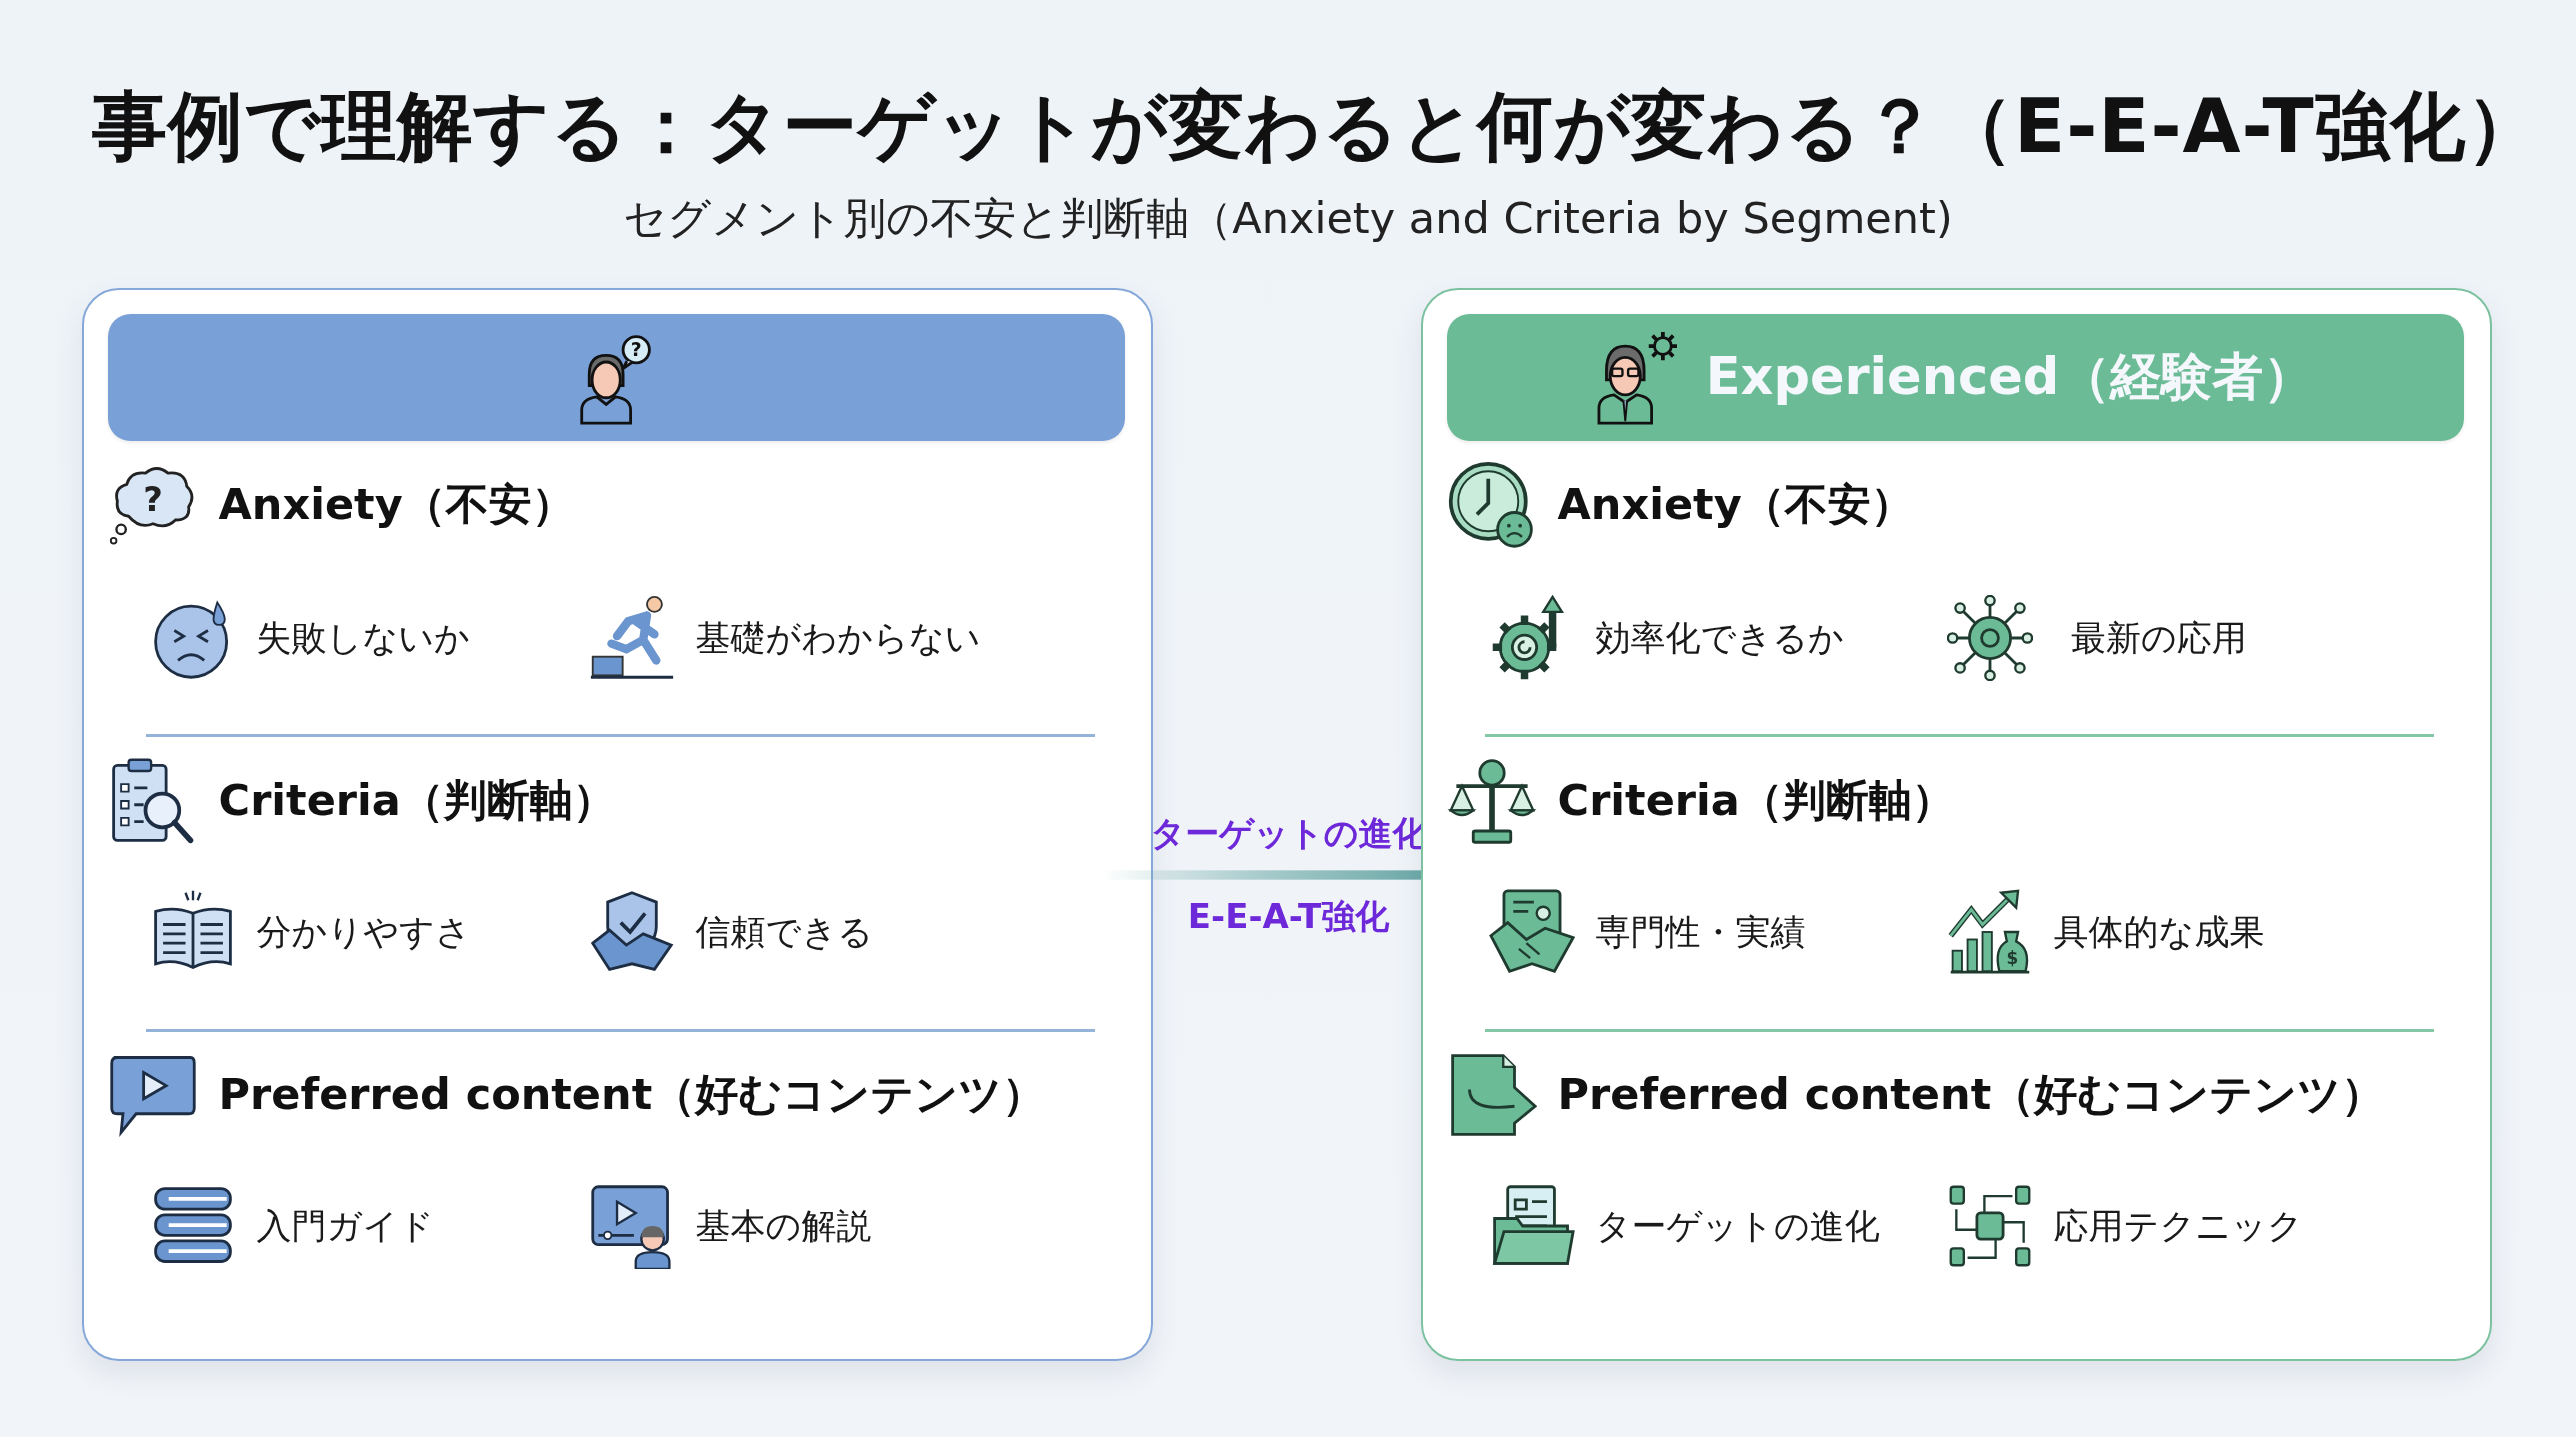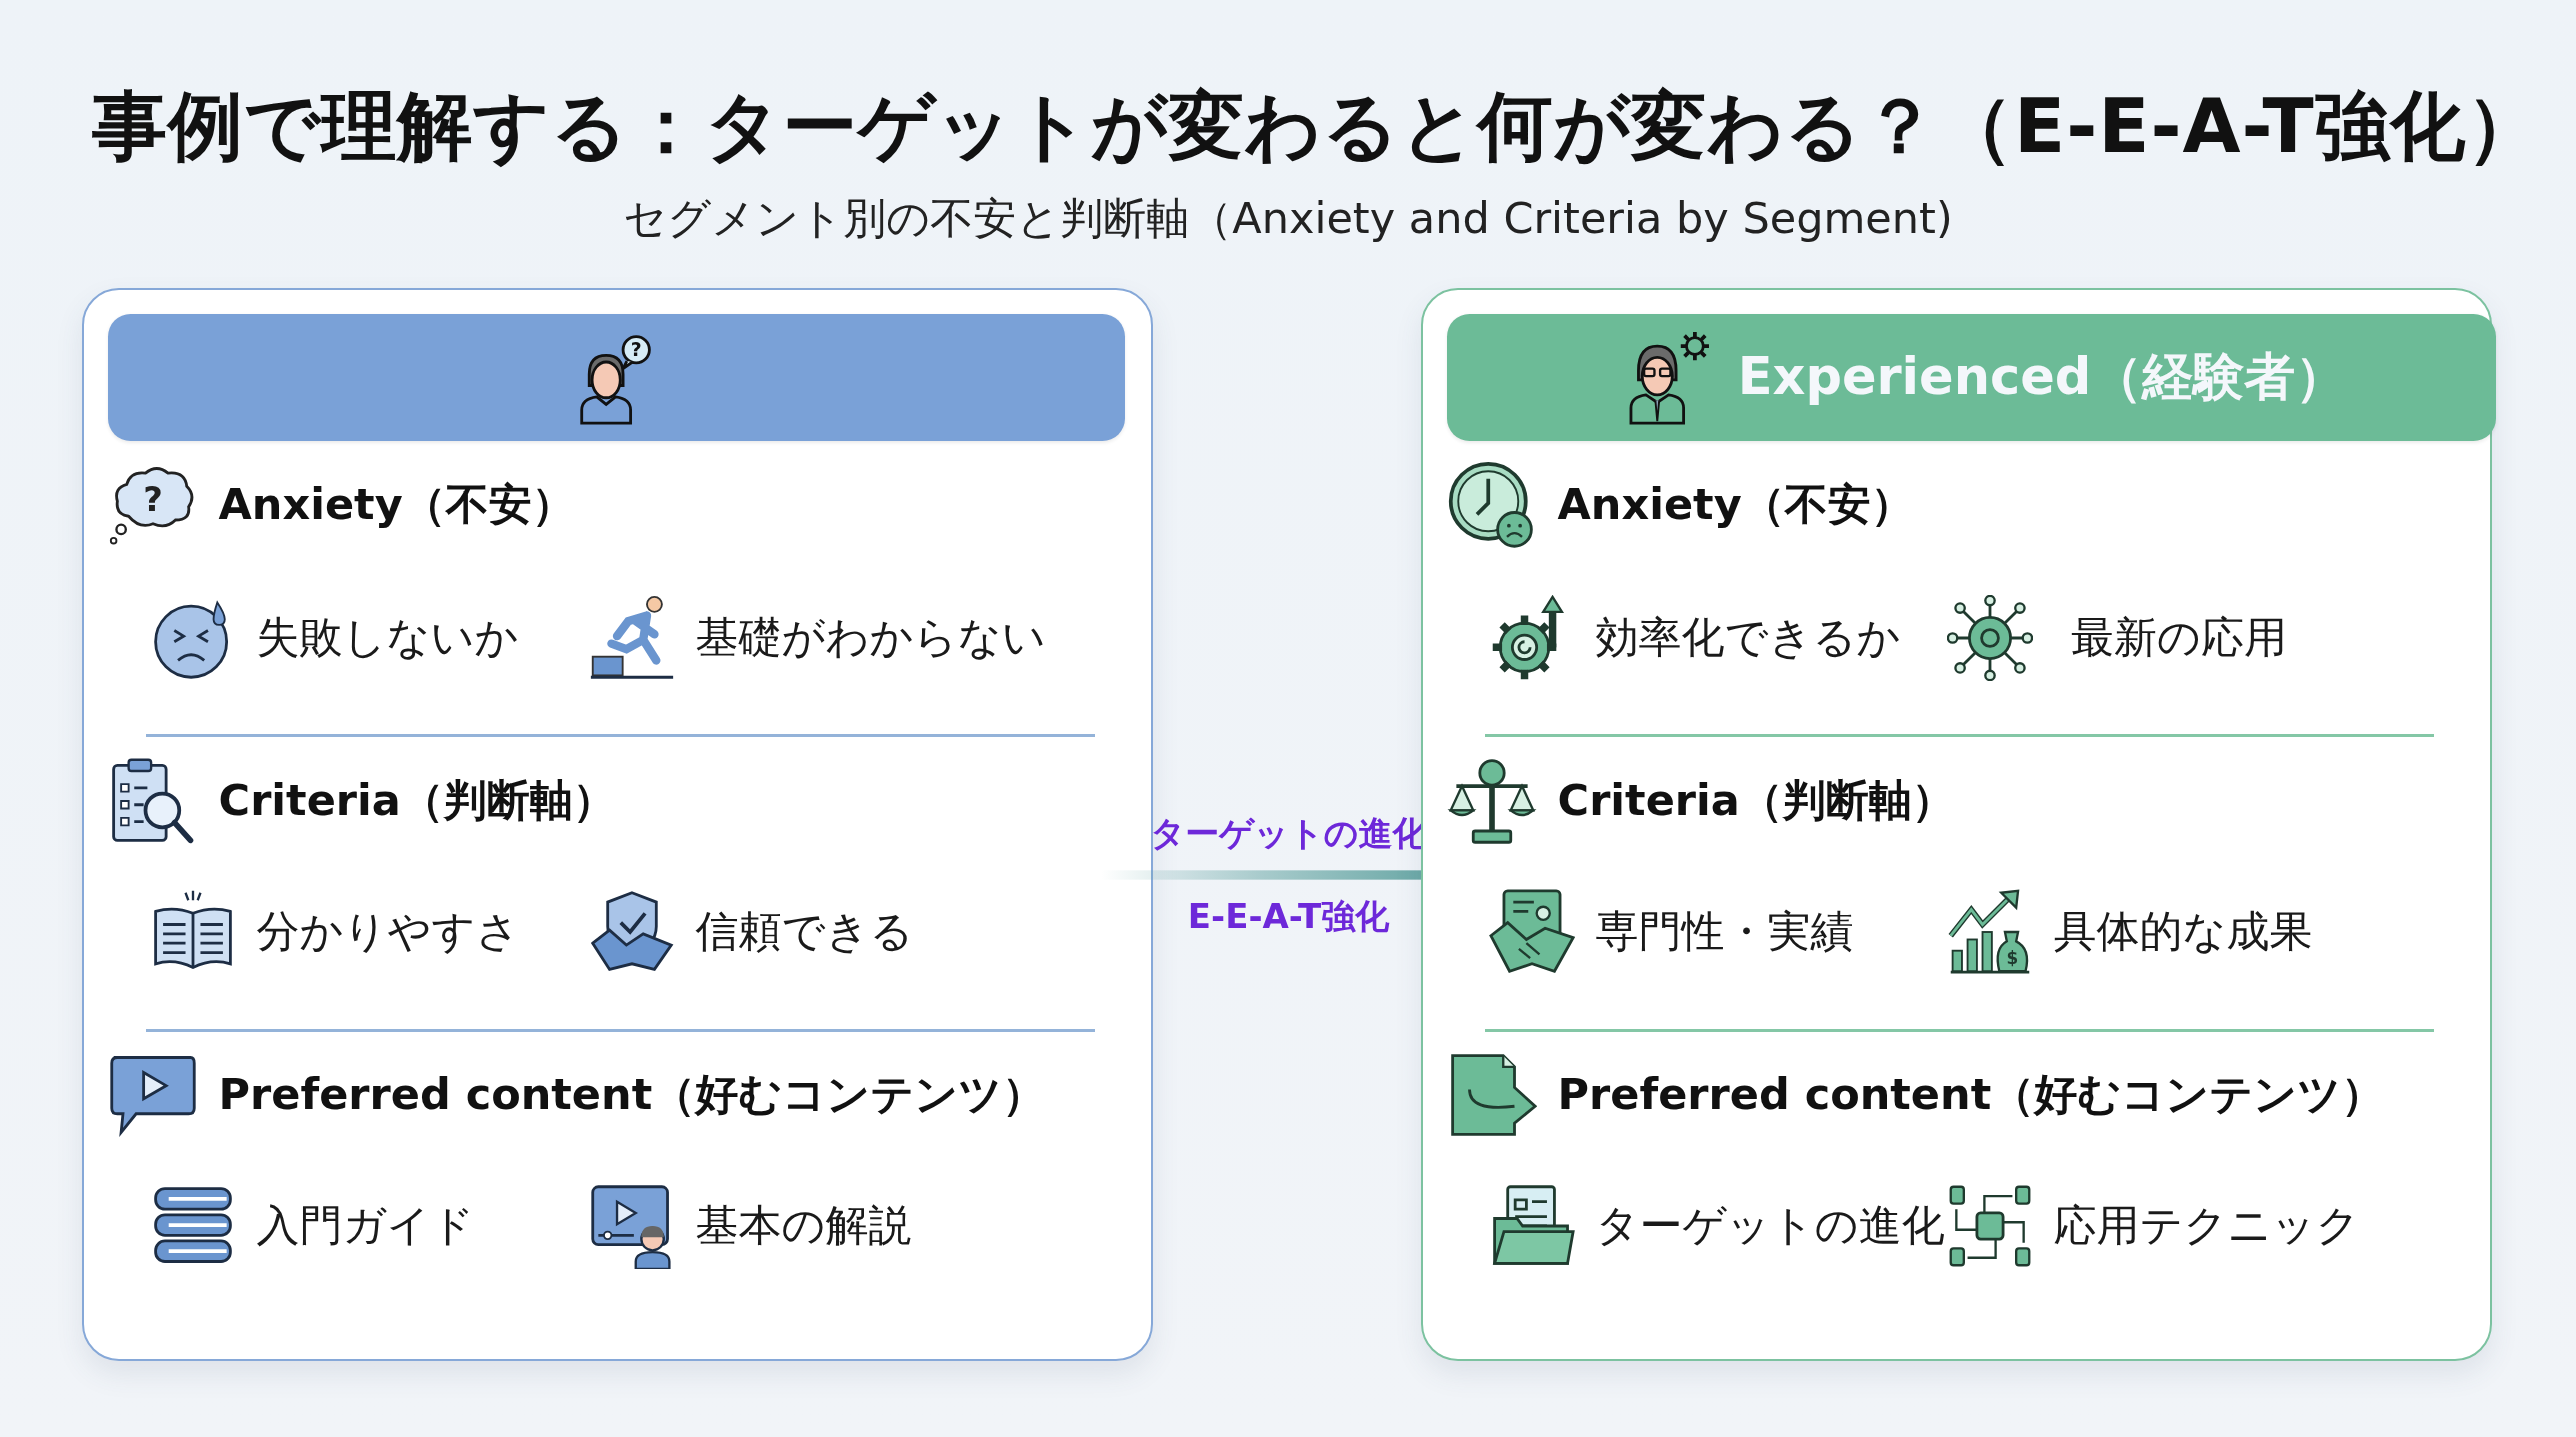--- a/index.html
+++ b/index.html
@@ -23,29 +23,29 @@
     box-shadow: 0 13px 28px rgba(60,80,110,0.10);
   }
   .card.left { left:82px; border:2.8px solid #86a8d8; }
   .card.right { left:1421px; border:2.8px solid #7cc2a0; }
   .header {
     position:absolute; left:24px; top:24px; width:1017px; height:127px;
     border-radius:22.5px; display:flex; align-items:center; justify-content:center;
     gap:28px; box-shadow: 0 1.9px 3.7px rgba(0,0,0,0.08);
   }
   .card.left .header { background:#7aa1d7; }
-  .card.right .header { background:#6cbb97;padding-left:32px; }
+  .card.right .header { background:#6cbb97; }
   .header-label { color:#f4f7fb; font-size:51px; font-weight:bold; white-space:nowrap; }
   .header-icon { width:81px; height:94px; }
   .sec-head { position:absolute; left:24px; display:flex; align-items:center; gap:20.6px; }
   .sec-head .ico { width:90px; height:90px; }
   .sec-title { font-size:43px; font-weight:bold; white-space:nowrap; color:#111; }
   .item { position:absolute; display:flex; align-items:center; gap:20.6px; }
   .item .ico { width:86px; height:86px; }
-  .item-label { font-size:43px; white-space:nowrap; color:#1a1a1a; }
+  .item-label { font-size:35px; white-space:nowrap; color:#1a1a1a; }
   .divider { position:absolute; left:62px; width:949px; height:2.8px; }
   .card.left .divider { background:#94b3d9; }
   .card.right .divider { background:#84c7a6; }
   .arrow-wrap { position:absolute; left:1101px; top:847px; width:374px; height:56px; }
   .mid-label { position:absolute; font-size:34px; font-weight:bold; white-space:nowrap; color:#6d28d9; text-align:center; width:337px; }
 </style>
 </head>
 <body>
 
 <div class="title">事例で理解する：ターゲットが変わると何が変わる？（E-E-A-T強化）</div>

